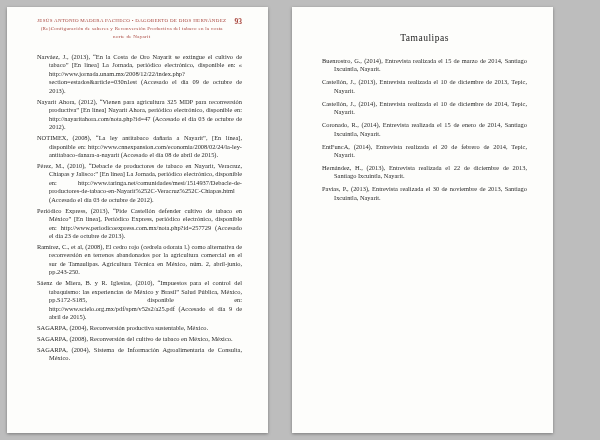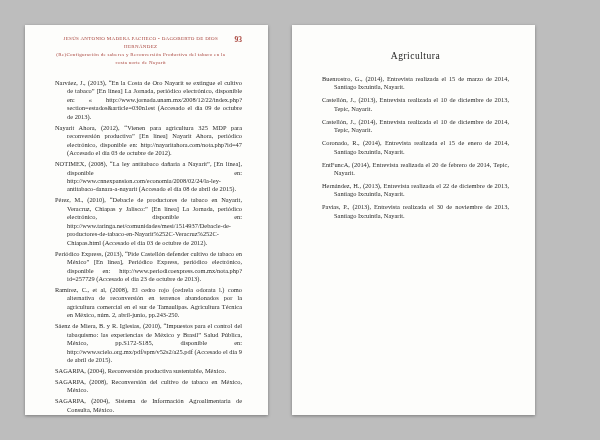--- a/index.html
+++ b/index.html
@@ -7,21 +7,21 @@
     padding: 0;
     background: #bdbdbd;
   }
   .stage {
     width: 560px;
     height: 440px;
     box-sizing: border-box;
     background: #bdbdbd;
     display: flex;
     gap: 24px;
-    padding: 25px;
+    padding: 7px;
     font-family: "Liberation Serif", "DejaVu Serif", serif;
   }
   .page {
     flex: 1;
     background: #fdfdfb;
     box-shadow: 0 1px 3px rgba(0,0,0,0.35);
     box-sizing: border-box;
     padding: 10px 26px 12px 30px;
     overflow: hidden;
   }
@@ -90,21 +90,21 @@
       <p>Ramírez, C., et al, (2008), El cedro rojo (cedrela odorata l.) como alternativa de reconversión en terrenos abandonados por la agricultura comercial en el sur de Tamaulipas. Agricultura Técnica en México, núm. 2, abril-junio, pp.243-250.</p>
       <p>Sáenz de Miera, B. y R. Iglesias, (2010), “Impuestos para el control del tabaquismo: las experiencias de México y Brasil” Salud Pública, México, pp.S172-S185, disponible en: http://www.scielo.org.mx/pdf/spm/v52s2/a25.pdf (Accesado el día 9 de abril de 2015).</p>
       <p>SAGARPA, (2004), Reconversión productiva sustentable, México.</p>
       <p>SAGARPA, (2008), Reconversión del cultivo de tabaco en México, México.</p>
       <p>SAGARPA, (2004), Sistema de Información Agroalimentaria de Consulta, México.</p>
     </div>
   </div>
 
   <div class="page">
 
-    <h2 class="section-heading">Agricultura</h2>
+    <h2 class="section-heading">Tamaulipas</h2>
 
     <div class="entries">
       <p>Buenrostro, G., (2014), Entrevista realizada el 15 de marzo de 2014, Santiago Ixcuintla, Nayarit.</p>
       <p>Castellón, J., (2013), Entrevista realizada el 10 de diciembre de 2013, Tepic, Nayarit.</p>
       <p>Castellón, J., (2014), Entrevista realizada el 10 de diciembre de 2014, Tepic, Nayarit.</p>
       <p>Coronado, R., (2014), Entrevista realizada el 15 de enero de 2014, Santiago Ixcuintla, Nayarit.</p>
       <p>EntFuncA, (2014), Entrevista realizada el 20 de febrero de 2014, Tepic, Nayarit.</p>
       <p>Hernández, H., (2013), Entrevista realizada el 22 de diciembre de 2013, Santiago Ixcuintla, Nayarit.</p>
       <p>Pavías, P., (2013), Entrevista realizada el 30 de noviembre de 2013, Santiago Ixcuintla, Nayarit.</p>
     </div>

